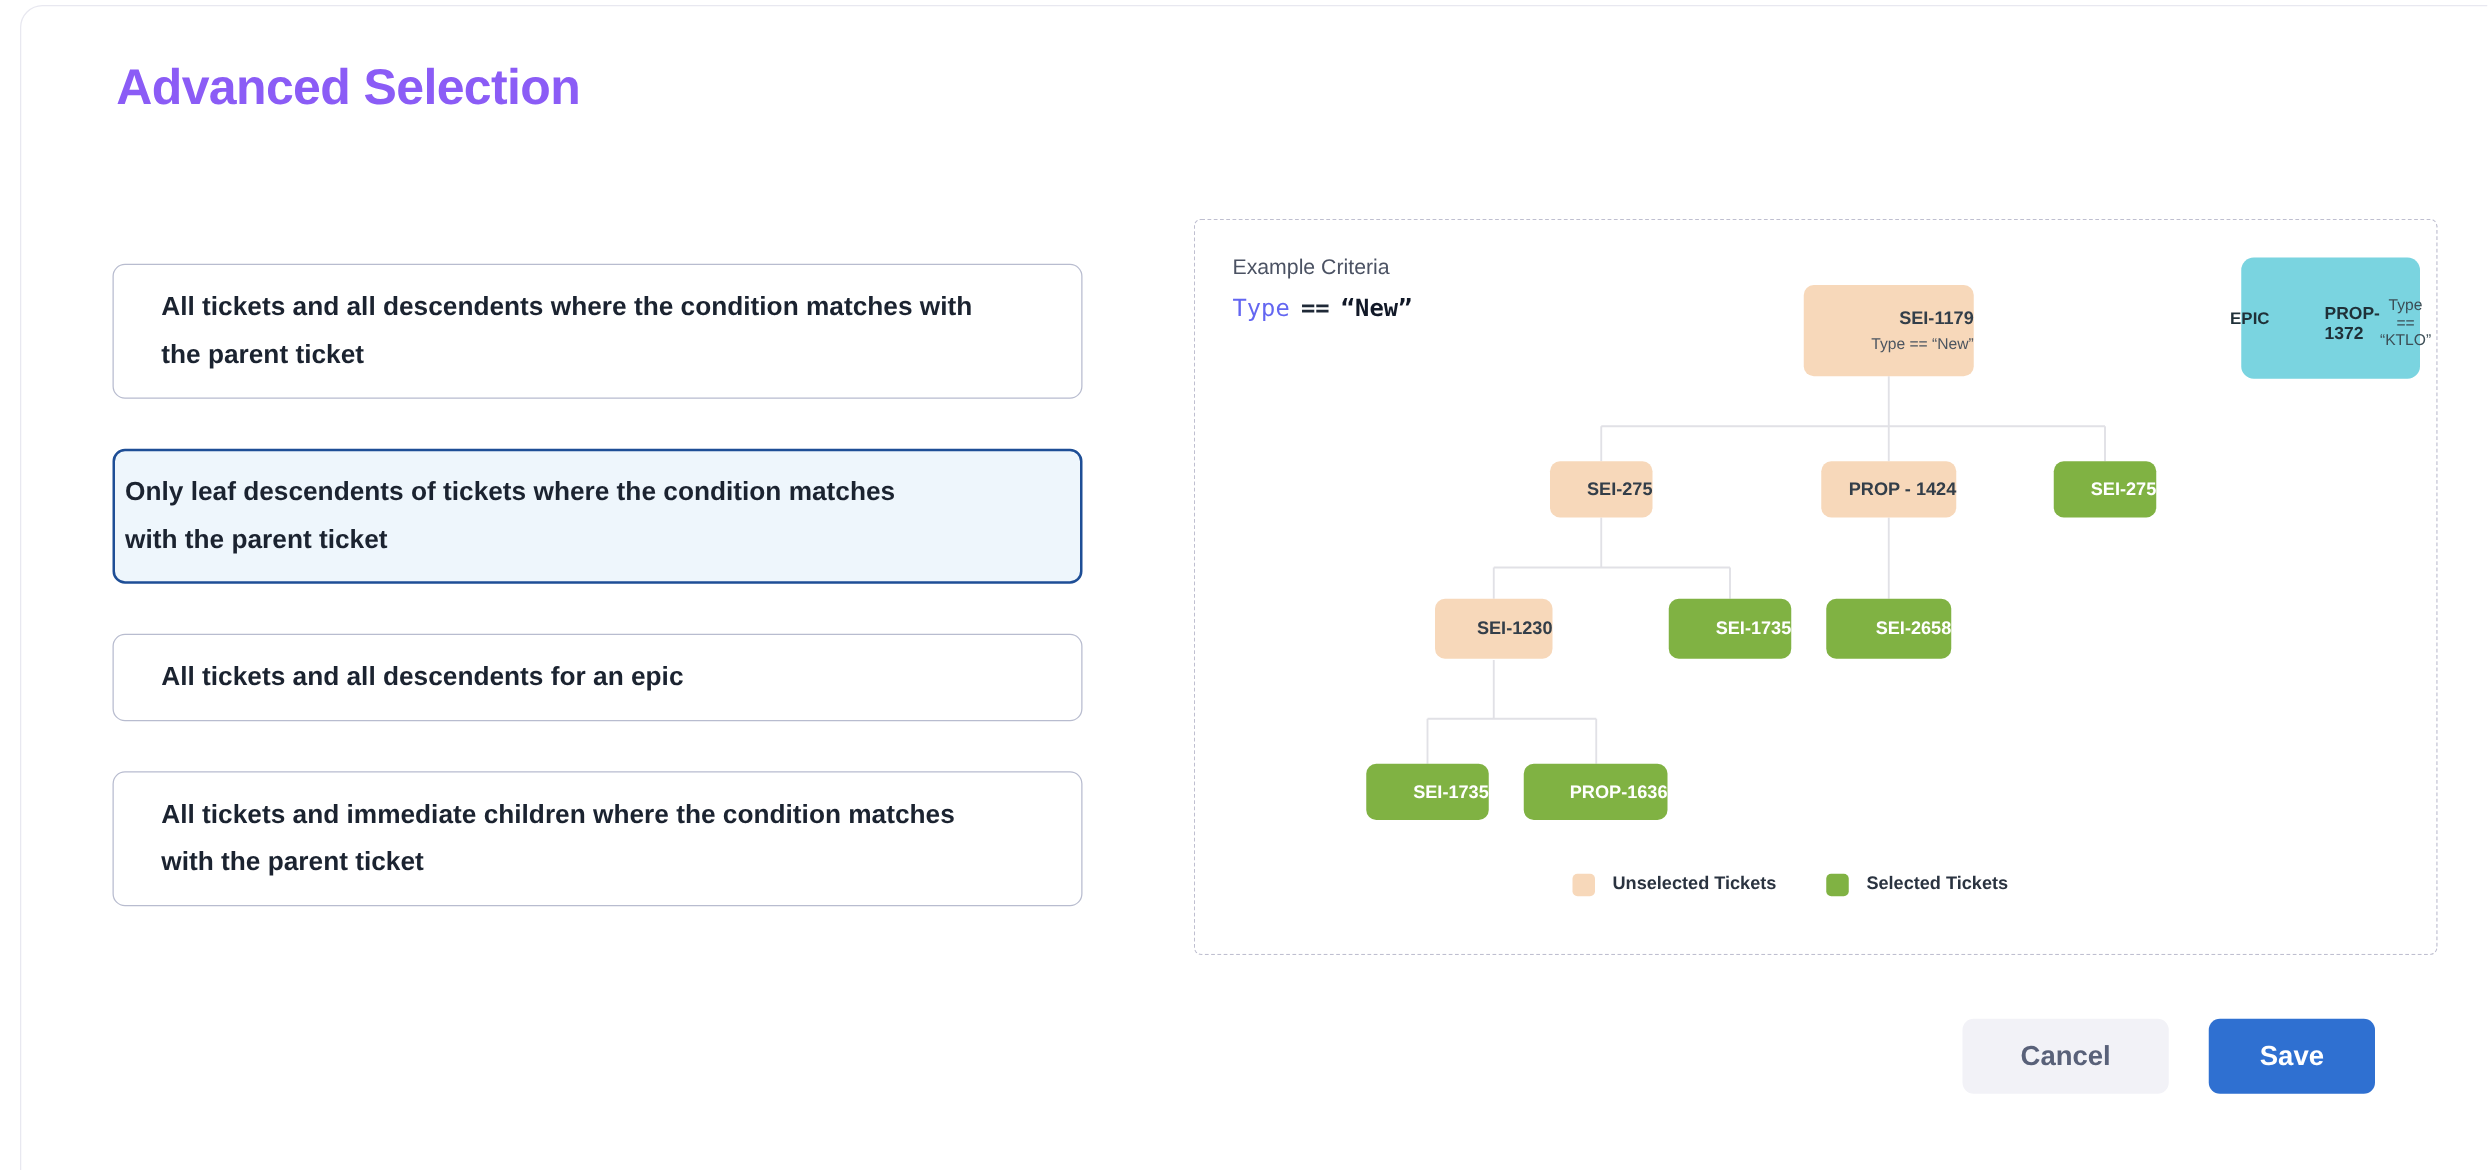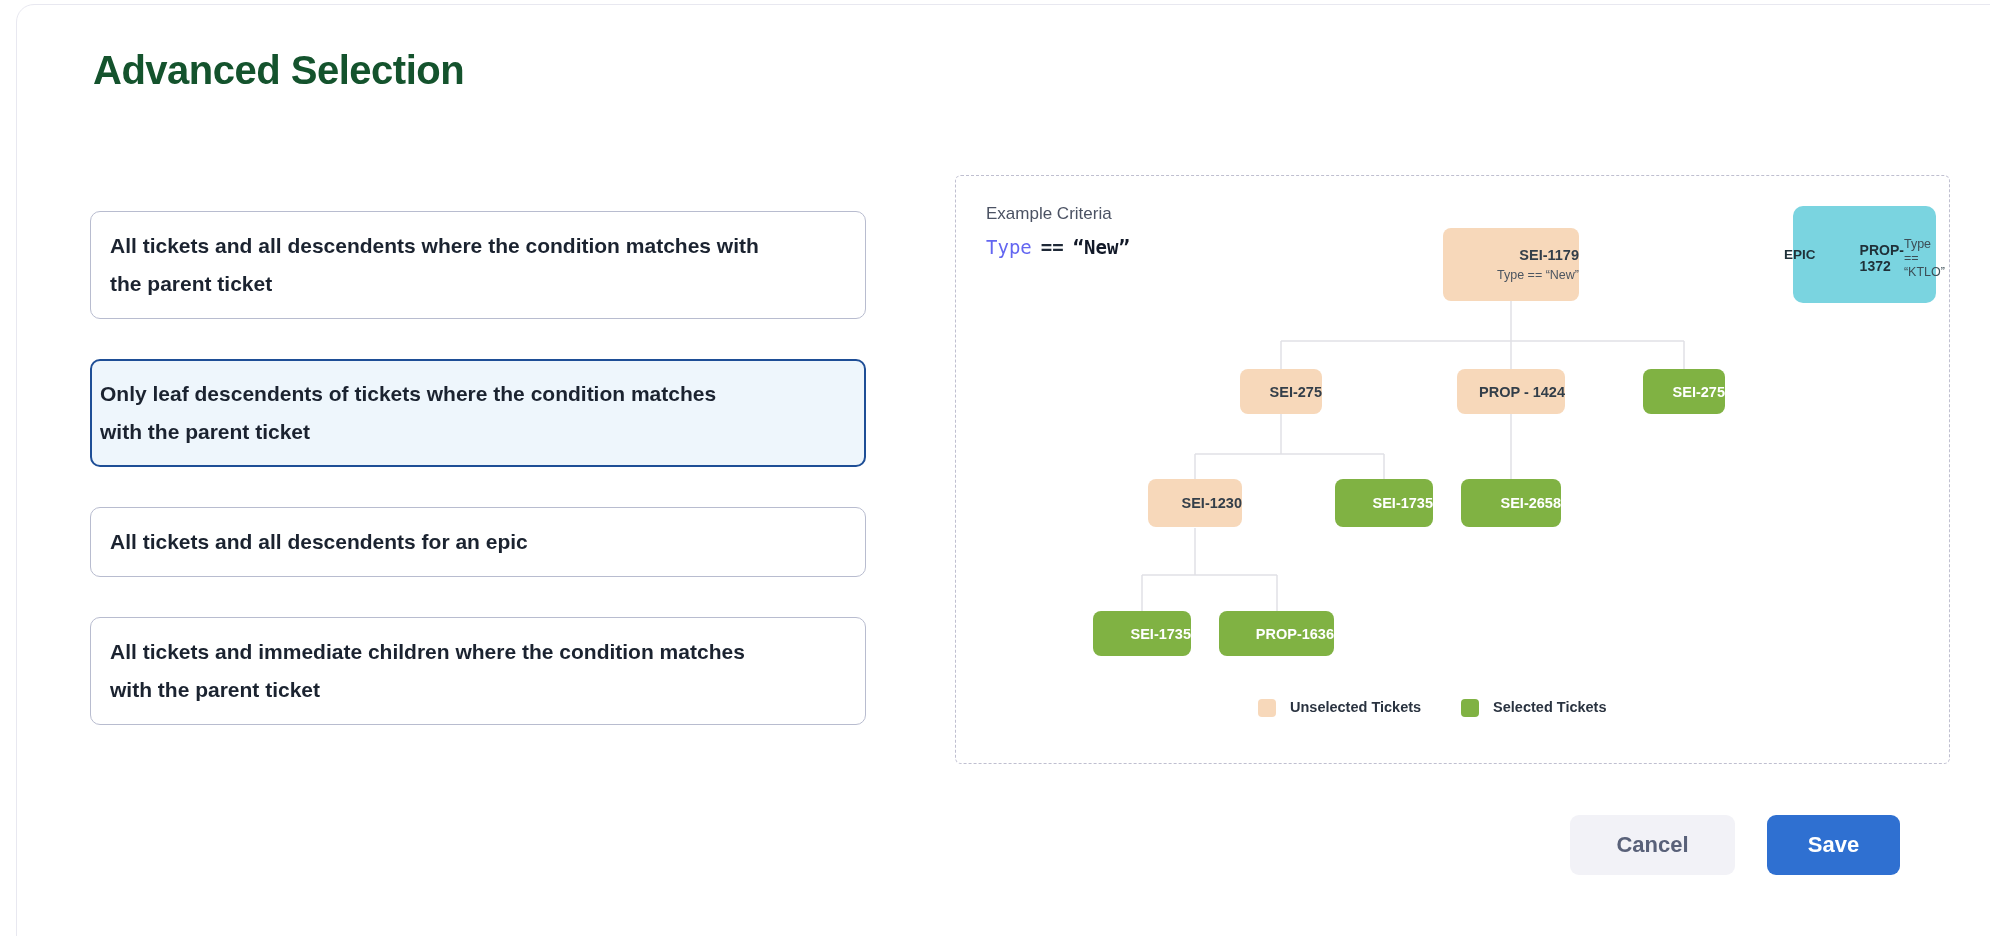--- a/index.html
+++ b/index.html
@@ -4,46 +4,46 @@
 <style>
   * { margin:0; padding:0; box-sizing:border-box; }
   html,body { background:#ffffff; }
   body { font-family:"Liberation Sans","DejaVu Sans",sans-serif; color:#1b2330; }
   .screen { position:relative; width:1990px; height:936px; background:#fff; overflow:hidden; }
 
   .modal-frame { position:absolute; left:16px; top:4px; width:2100px; height:1000px;
     border:1px solid #e8e8f0; border-radius:18px; pointer-events:none; }
 
   .page-title { position:absolute; left:93px; top:48px; font-size:40px; font-weight:800;
-    color:#14532d; letter-spacing:-0.5px; }
+    color:#8b5cf6; letter-spacing:-0.5px; }
 
   
   .options { position:absolute; left:90px; top:211px; width:776px; }
   .option-card { width:776px; border:1px solid #b8bccf; border-radius:10px; background:#fff;
-    padding:15px 19px; margin-bottom:40px; display:flex; align-items:center; cursor:pointer; }
+    padding:15px 38px; margin-bottom:40px; display:flex; align-items:center; cursor:pointer; }
   .option-card .option-label { font-size:21px; line-height:38px; font-weight:600;
     color:#1b2330; max-width:660px; }
   .option-card.selected { border:2px solid #1e4e96; background:#eef6fc; padding:14px 8px; }
 
   
   .example-panel { position:absolute; left:955px; top:175px; width:995px; height:589px;
     border:1.5px dashed #bfbfd0; border-radius:6px; background:#fff; }
   .example-heading { position:absolute; left:30px; top:28px; font-size:17px; color:#4b5263; }
   .criteria-line { position:absolute; left:30px; top:60px;
     font-family:"DejaVu Sans Mono","Liberation Mono",monospace; font-size:19px; }
   .criteria-field { color:#6366f1; }
   .criteria-op { color:#1f2937; font-weight:bold; margin:0 9px; }
   .criteria-value { color:#111827; font-weight:bold; }
 
   .epic-card { position:absolute; left:837px; top:30px; width:143px; height:97px;
     background:#7ad4e0; border-radius:10px; display:flex; flex-direction:row;
     align-items:center; justify-content:center; }
   .epic-type { font-size:13.5px; font-weight:bold; color:#1f3038; }
   .epic-id { font-size:14px; font-weight:bold; color:#1f3038; margin-top:6px;margin-left:44px; }
-  .epic-criteria { font-size:12.5px; color:#3c4e56; margin-top:6px; }
+  .epic-criteria { font-size:12.5px; color:#3c4e56; margin-top:6px;text-align:center; }
 
   .tree-connectors { position:absolute; left:0; top:0; width:995px; height:589px; }
 
   .node { position:absolute; border-radius:8px; display:flex; flex-direction:column;
     align-items:flex-end; justify-content:center; font-weight:bold; font-size:14.5px; }
   .node.peach { background:#f7d8ba; color:#333e49; }
   .node.green { background:#80b243; color:#ffffff; }
   .node-sub { font-size:12.5px; font-weight:normal; color:#4c5560; margin-top:5px; }
 
   .n0 { left:487px; top:52px;  width:136px; height:73px; }

